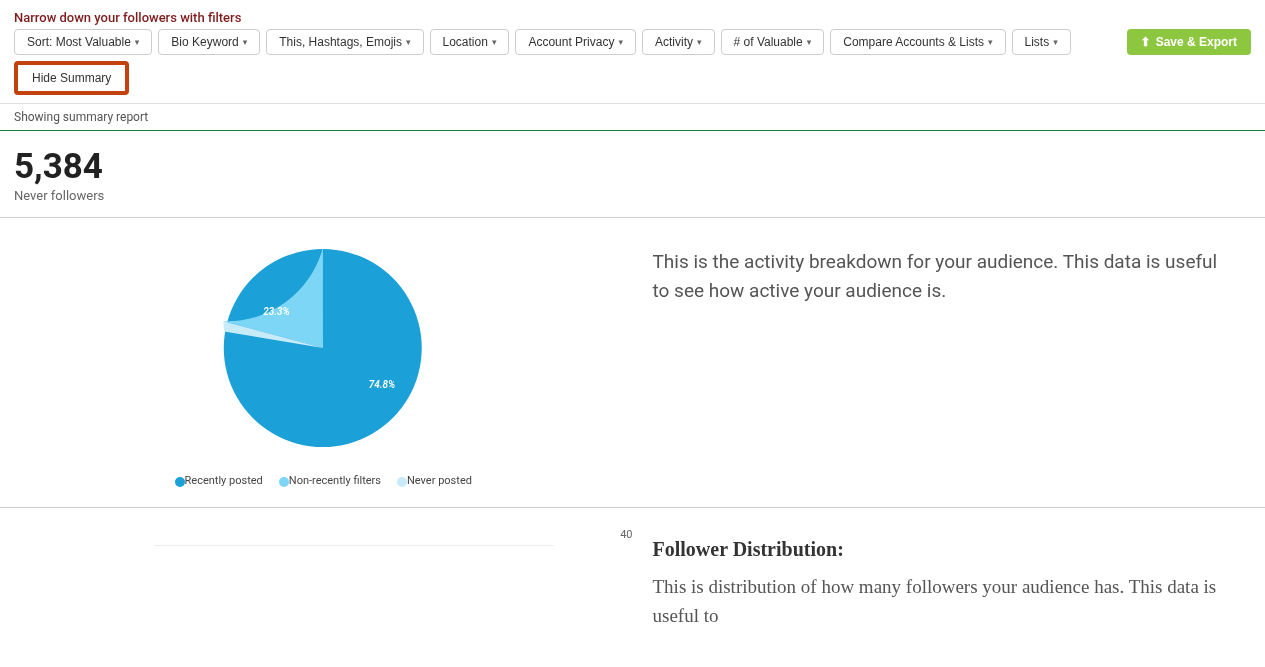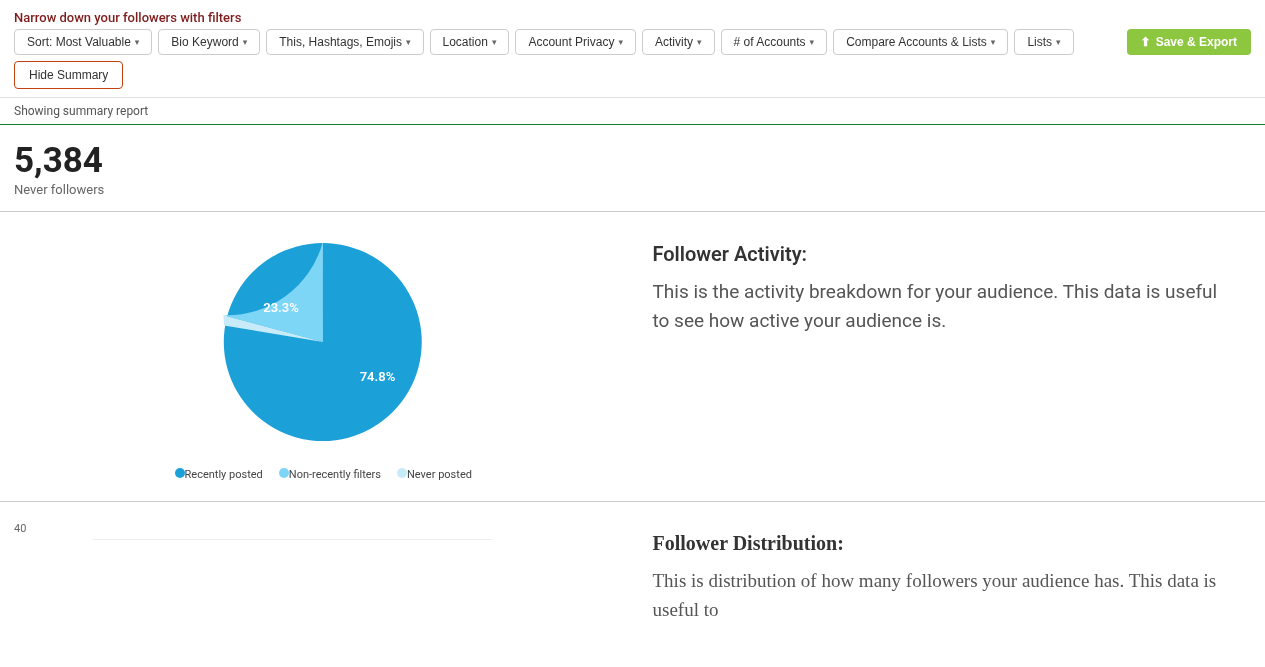--- a/index.html
+++ b/index.html
@@ -63,21 +63,21 @@
       font-weight: 600;
       cursor: pointer;
     }
 
     .hide-summary-btn {
       display: inline-flex;
       align-items: center;
       padding: 6px 14px;
       background: #fff;
       color: #333;
-      border: 1px solid #c2410c;
+      border: 4px solid #c2410c;
       border-radius: 4px;
       font-size: 12px;
       cursor: pointer;
     }
 
     .summary-label {
       padding: 6px 14px;
       font-size: 12px;
       color: #555;
       border-bottom: 1px solid #15803d;
@@ -121,24 +121,25 @@
       margin-bottom: 16px;
     }
 
     .pie-chart-container svg {
       width: 100%;
       height: 100%;
     }
 
     .pie-label {
       position: absolute;
-      font-size: 13px;
+      font-size: 10px;
       font-weight: 600;
       color: #fff;
       pointer-events: none;
+      font-style: italic;
     }
 
     .label-74 {
       bottom: 68px;
       right: 38px;
       text-align: right;
     }
 
     .label-23 {
       top: 68px;
@@ -147,21 +148,21 @@
 
     .legend {
       display: flex;
       gap: 16px;
       justify-content: center;
       flex-wrap: wrap;
     }
 
     .legend-item {
       display: flex;
-      align-items: flex-start;
+      align-items: flex-end;
       font-size: 11px;
       color: #444;
     }
 
     .legend-dot {
       width: 10px;
       height: 10px;
       border-radius: 50%;
       flex-shrink: 0;
     }
@@ -184,20 +185,21 @@
       line-height: 1.5;
     }
 
     .distribution-row {
       display: flex;
       padding: 20px 14px;
     }
 
     .bar-chart-section {
       width: 50%;
+      text-align: right;
     }
 
     .bar-chart-y-label {
       font-size: 11px;
       color: #666;
       margin-bottom: 4px;
     }
 
     .distribution-info-section {
       width: 50%;
@@ -231,21 +233,21 @@
         </button>
         <button class="filter-btn">
           <span>Account Privacy</span>
           <span class="chevron">▾</span>
         </button>
         <button class="filter-btn">
           <span>Activity</span>
           <span class="chevron">▾</span>
         </button>
         <button class="filter-btn">
-          <span># of Accounts</span>
+          <span># of Valuable</span>
           <span class="chevron">▾</span>
         </button>
         <button class="filter-btn">
           <span>Compare Accounts &amp; Lists</span>
           <span class="chevron">▾</span>
         </button>
         <button class="filter-btn">
           <span>Lists</span>
           <span class="chevron">▾</span>
         </button>
@@ -296,21 +298,20 @@
       <span>Non-recently filters</span>
     </div>
         <div class="legend-item">
       <div class="legend-dot" style="background:#c8ebf9;"></div>
       <span>Never posted</span>
     </div>
       </div>
   </div>
 
   <div class="activity-info-section">
-    <div class="section-title">Follower Activity:</div>
     <div class="section-desc">This is the activity breakdown for your audience. This data is useful to see how active your audience is.</div>
   </div>
 </div>
 
 <div class="distribution-row">
   <div class="bar-chart-section">
     <div class="bar-chart-y-label">40</div>
     
     <svg width="90%" height="80" viewBox="0 0 400 80">
       <line x1="0" y1="0" x2="400" y2="0" stroke="#ddd" stroke-width="1"></line>

